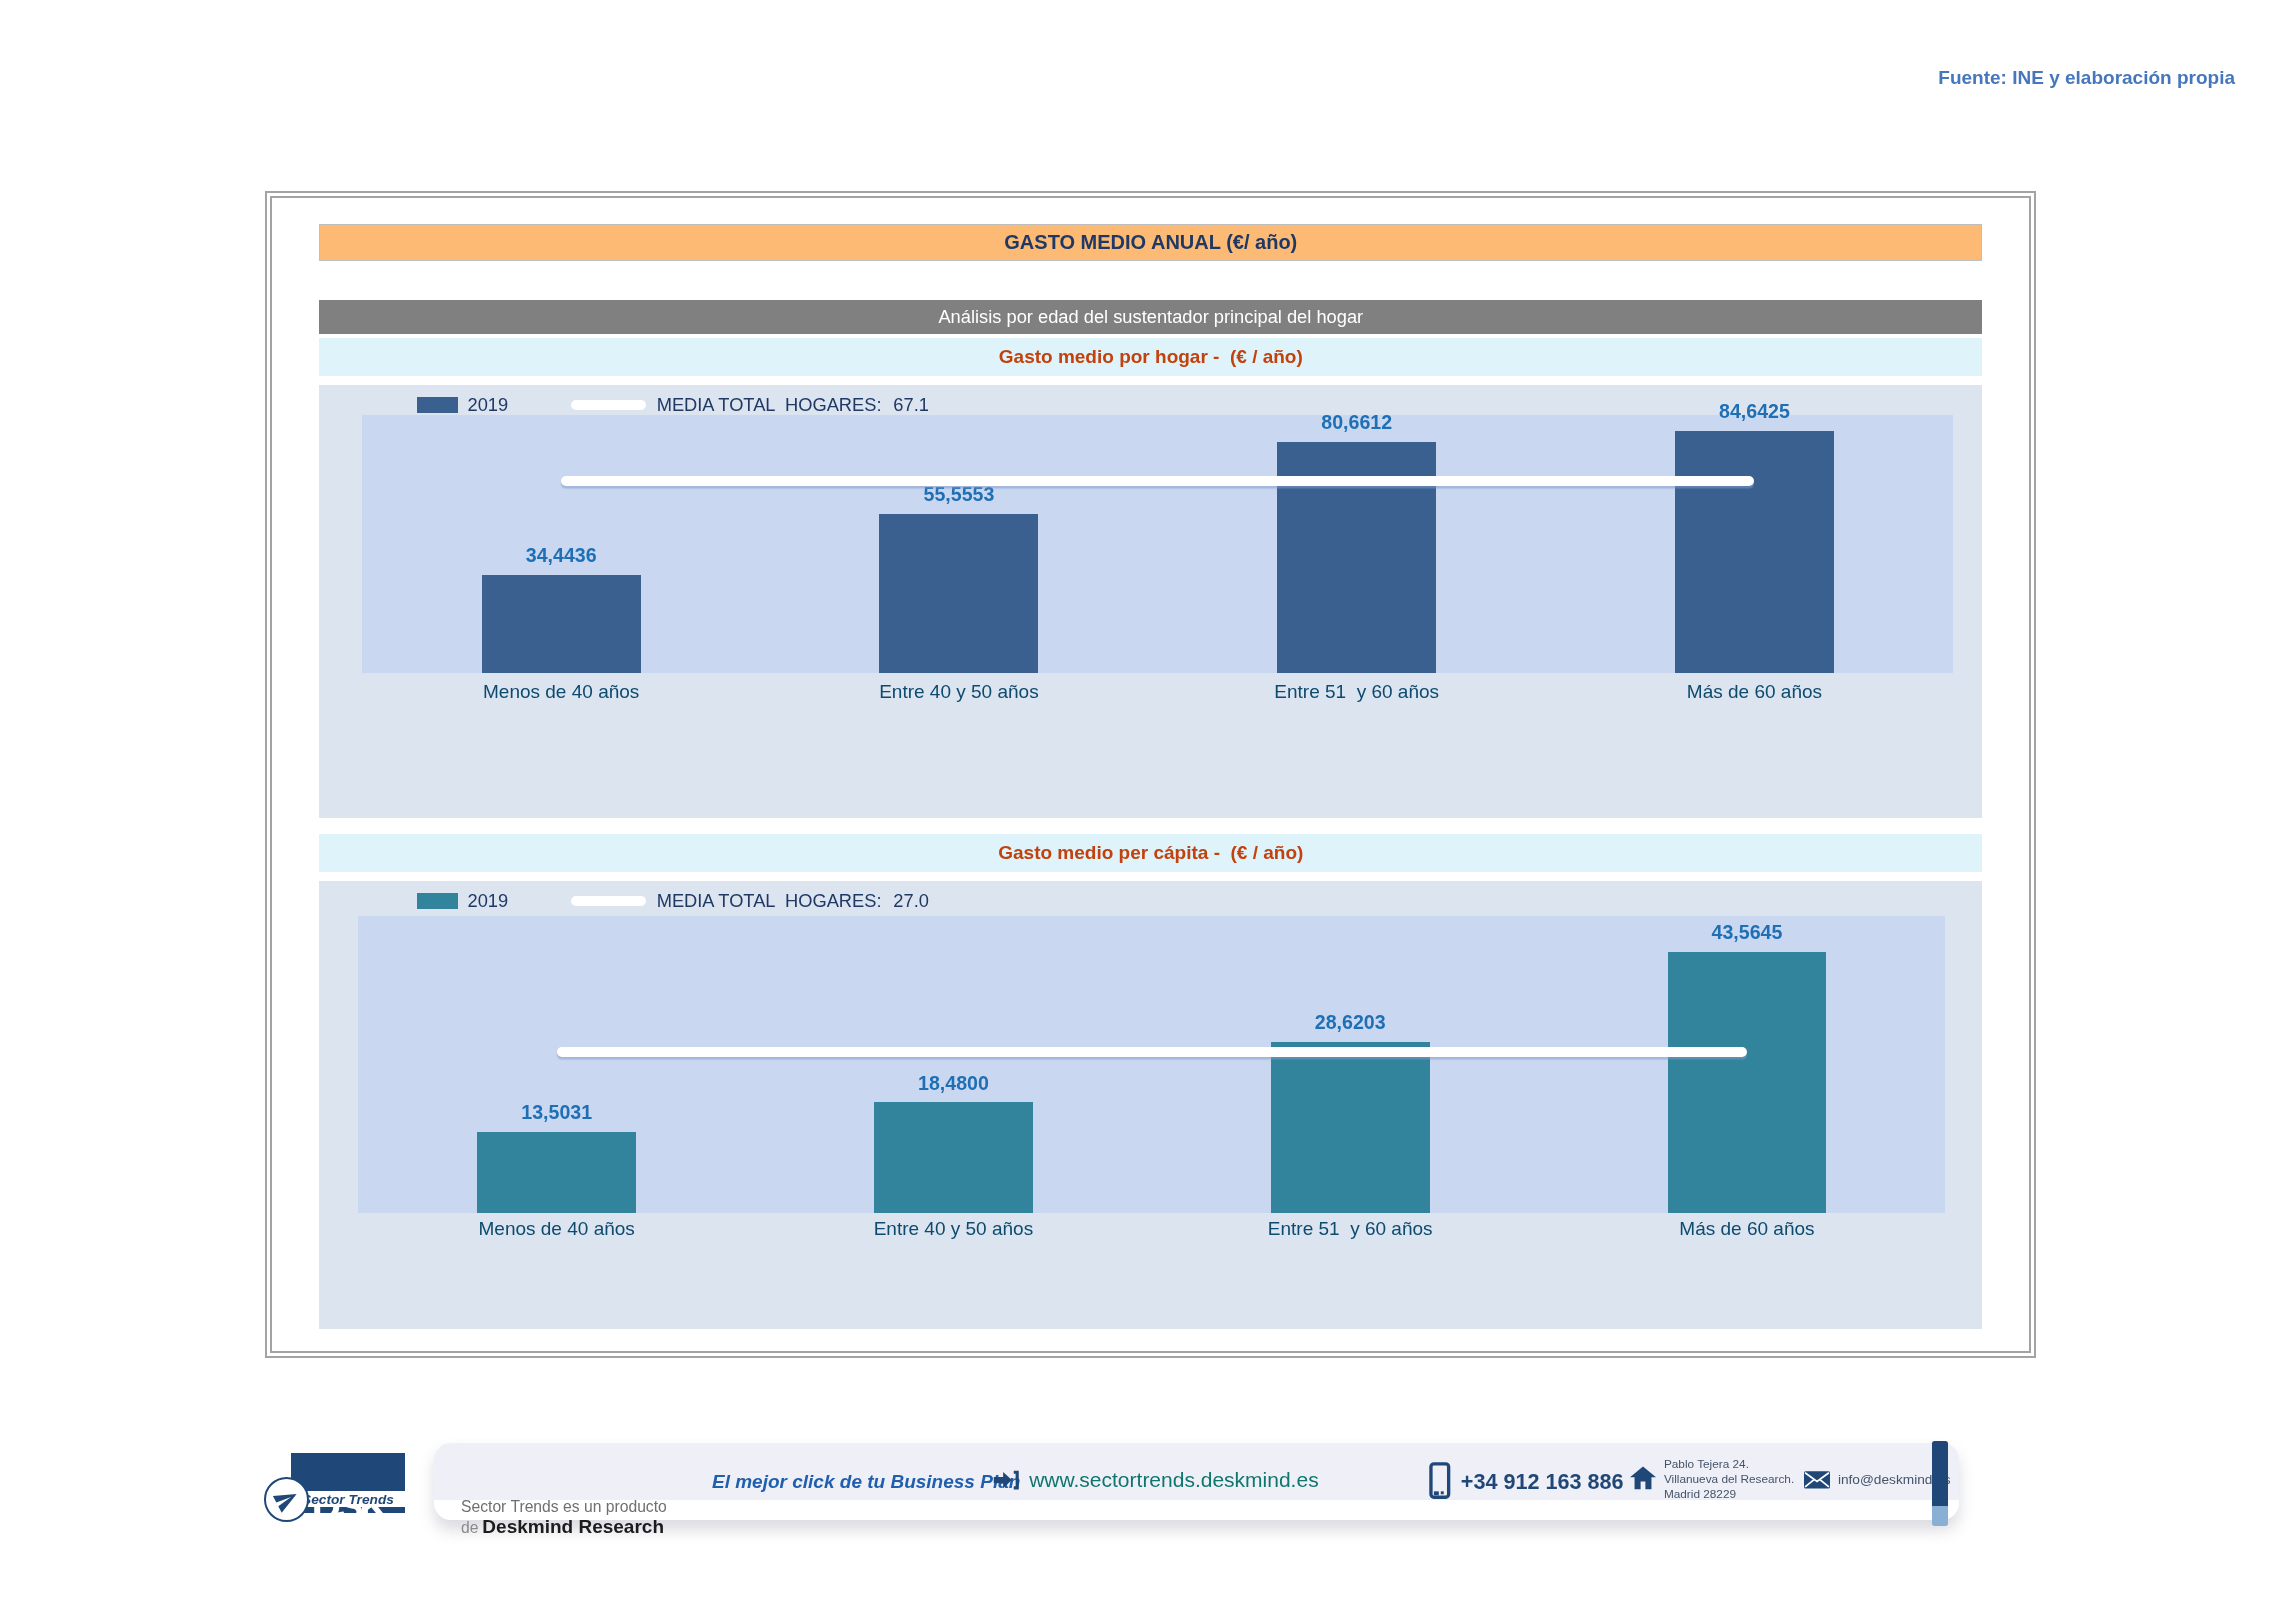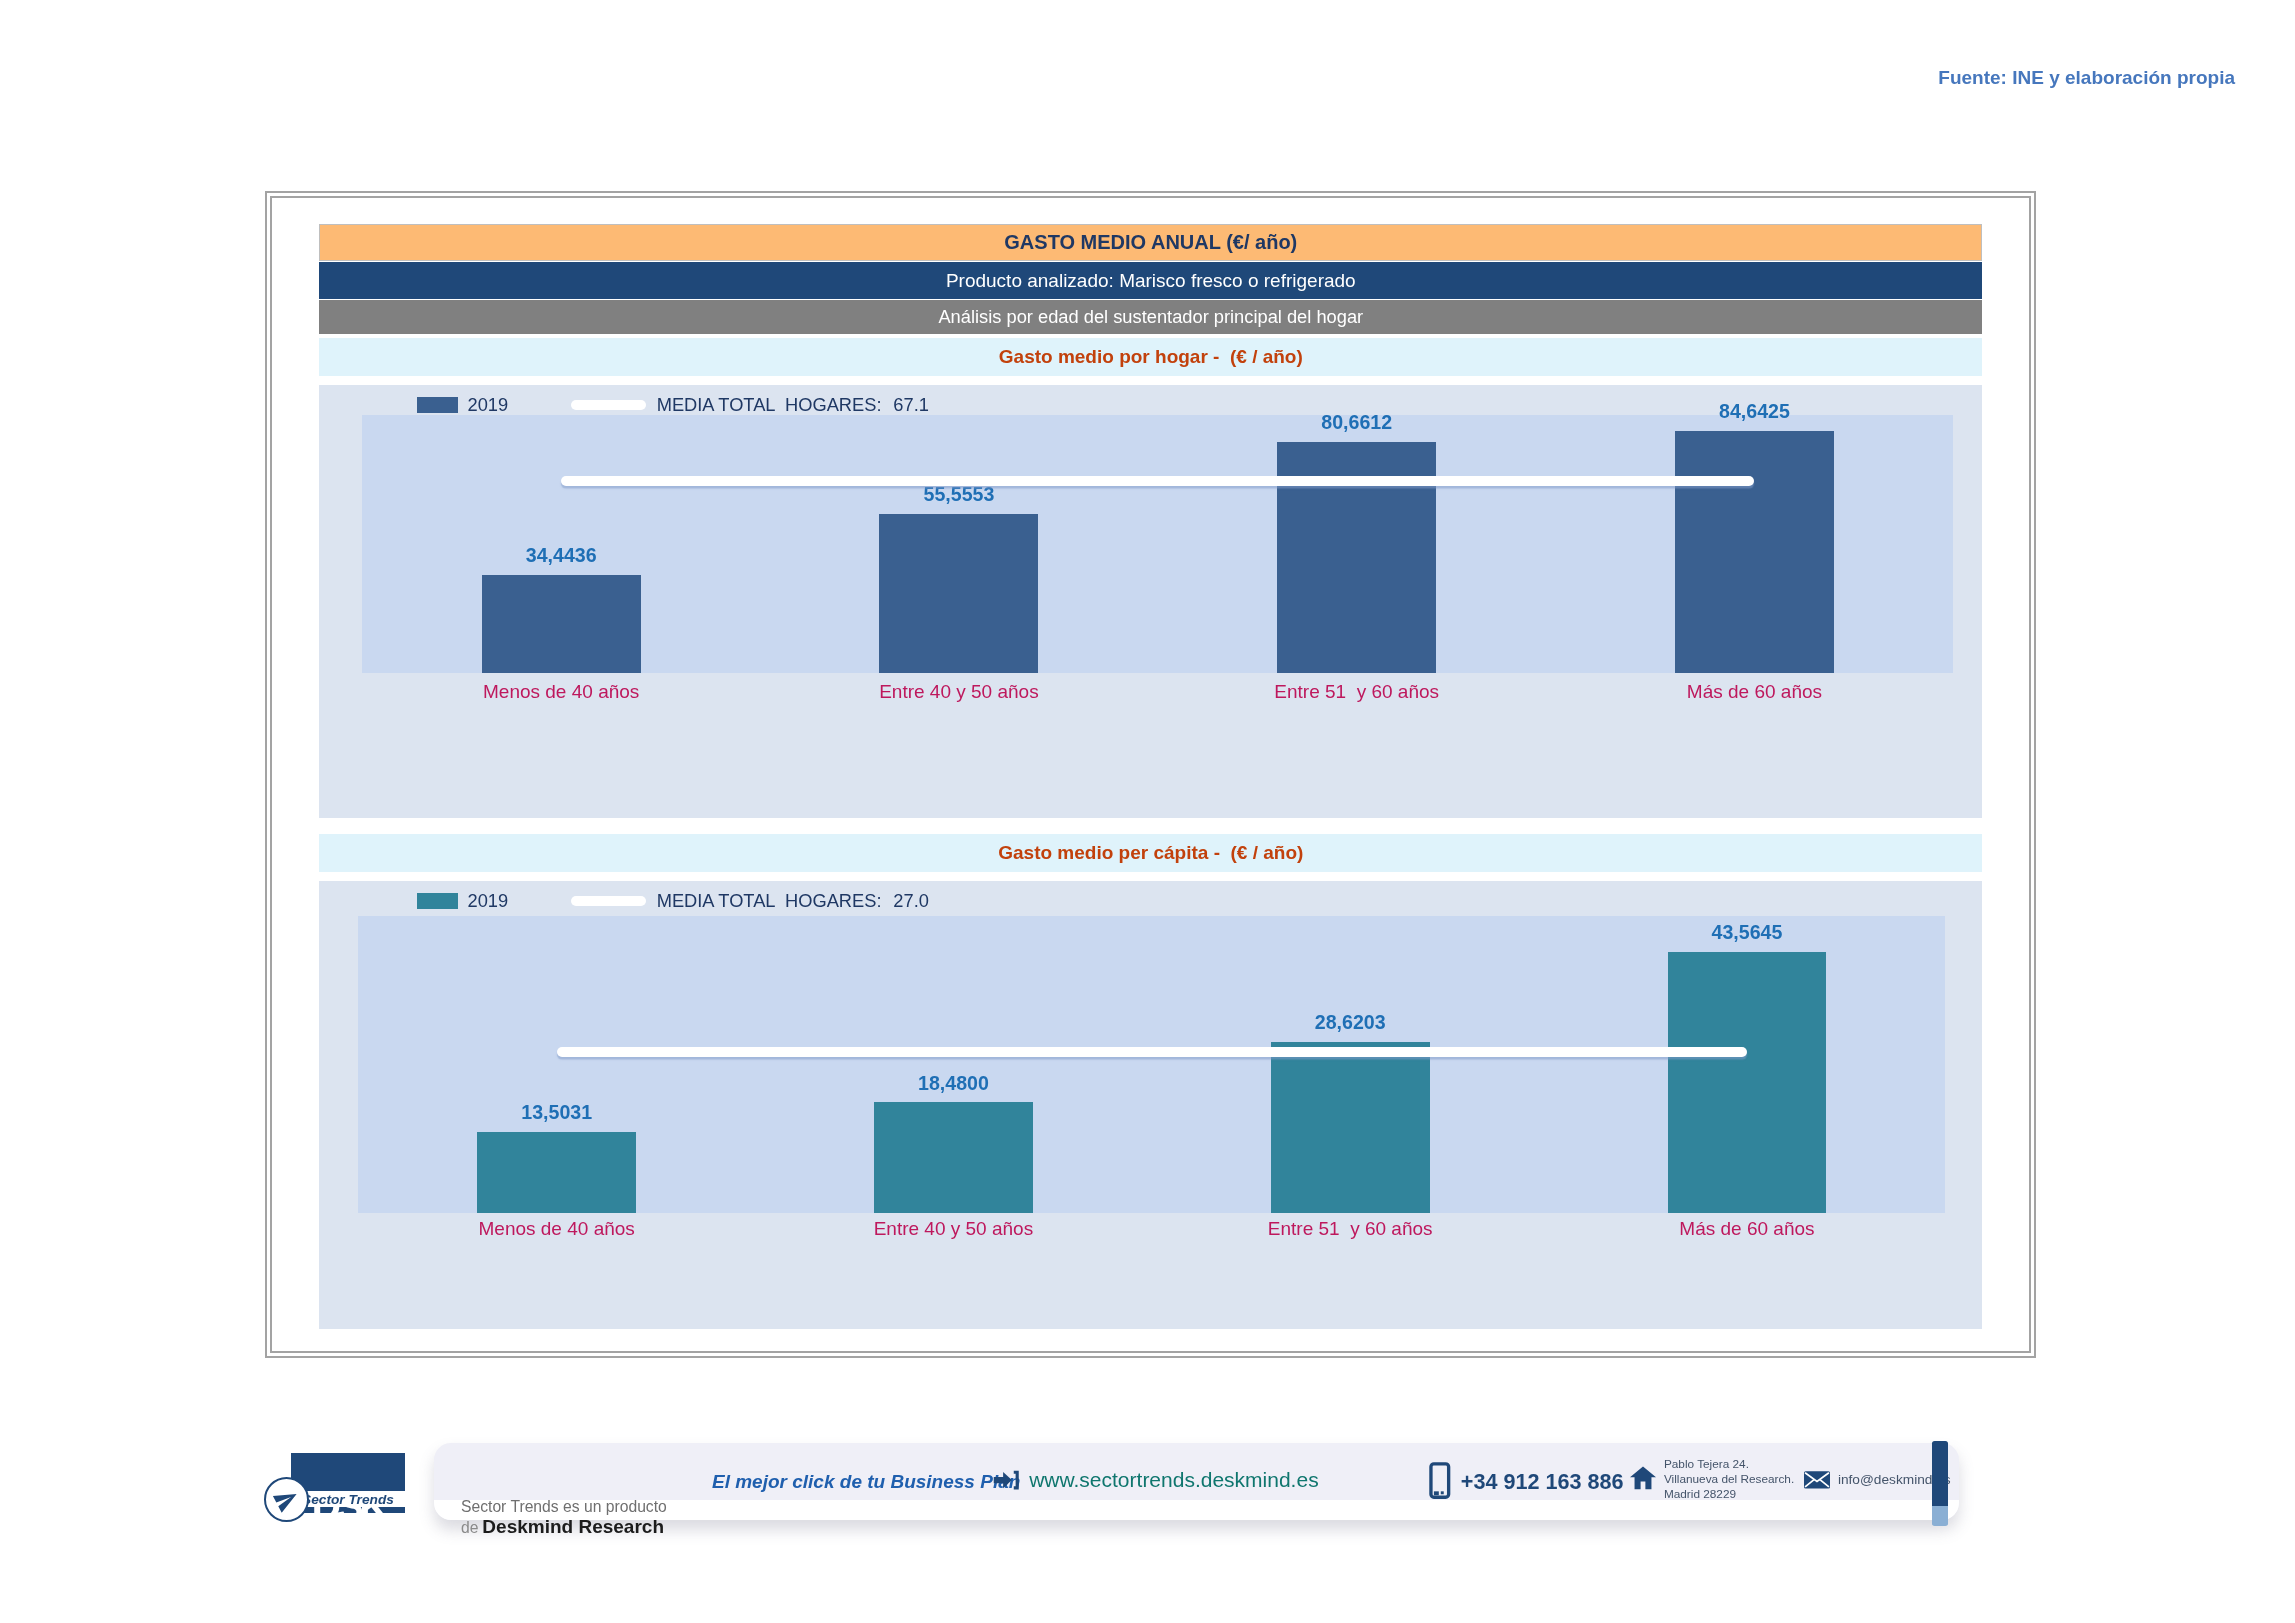--- a/index.html
+++ b/index.html
@@ -33,21 +33,21 @@
   .line-swatch{width:75px;height:9.2px;border-radius:5.2px;background:#fff;margin:0 10.5px 0 63px;}
 
   .plot{position:absolute;background:#C9D8F0;}
   .plot1{left:43px;top:30px;width:1591px;height:258px;}
   .plot2{left:39px;top:35px;width:1587px;height:297px;}
   .bar{position:absolute;bottom:0;width:10%;}
   .vlabel{position:absolute;transform:translateX(-50%);color:#1F6FB5;font-weight:bold;font-size:19.6px;white-space:pre;}
   .media-line{position:absolute;left:12.5%;width:75%;height:9.8px;background:#fff;border-radius:5.9px;
               box-shadow:0 2.6px 1.3px rgba(130,155,200,.55);z-index:5;}
 
-  .cats{position:absolute;display:flex;color:#be185d;font-size:19px;}
+  .cats{position:absolute;display:flex;color:#0c4a6e;font-size:19px;}
   .cats1{left:43px;top:296px;width:1591px;height:30px;}
   .cats2{left:39px;top:337px;width:1587px;height:30px;}
   .cat{flex:1;text-align:center;white-space:pre;}
 
   
   .footer-card{position:absolute;left:434px;top:1443px;width:1525px;height:77px;border-radius:17px;
                background:#EFEFF7;box-shadow:0 9.2px 14.4px rgba(90,90,120,.22);}
   .footer-card .card-white{position:absolute;left:0;bottom:0;width:100%;height:19.6px;background:#fff;
                border-radius:0 0 17px 17px;}
   .ribbon{position:absolute;left:1932px;top:1441px;width:15.7px;height:85px;border-radius:2.6px;
@@ -82,21 +82,20 @@
 <body>
 
 <div class="page">
 
   <div class="source-note">Fuente: INE y elaboración propia</div>
 
   <div class="frame">
     <div class="frame-inner">
 
       <div class="row title-row">GASTO MEDIO ANUAL (€/ año)</div>
-      <div class="row product-row">Producto analizado: Marisco fresco o refrigerado</div>
       <div class="row analysis-row">Análisis por edad del sustentador principal del hogar</div>
 
       <div class="row band band1">Gasto medio por hogar -  (€ / año)</div>
 
       <section class="chart-panel panel1">
         <div class="legend">
           <span class="swatch" style="background: rgb(58, 96, 144);"></span>
           <span>2019</span>
           <span class="line-swatch"></span>
           <span>MEDIA TOTAL  HOGARES:</span>

